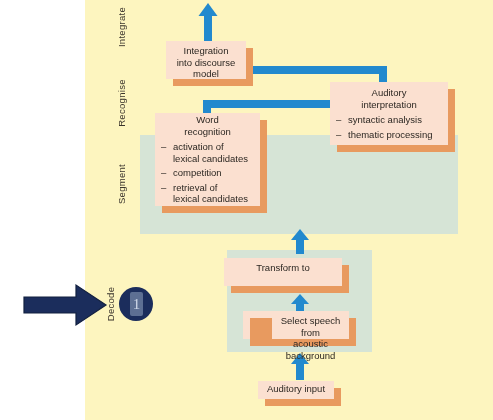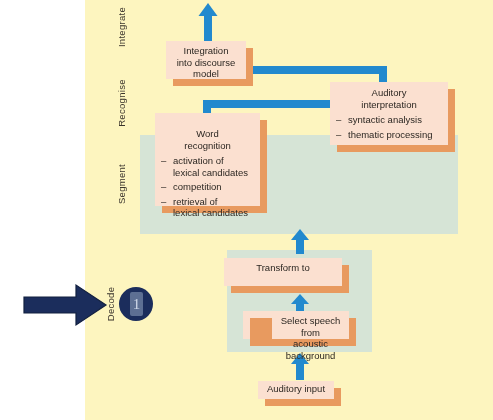--- a/index.html
+++ b/index.html
@@ -236,21 +236,21 @@
         <li>
           <span class="dash">–</span>
           <span>thematic processing</span>
         </li>
       </ul>
     </div>
   </div>
 
   <div class="pbox" style="left:155px; top:113px; width:105px; height:93px;">
     <div class="shadow"></div>
-    <div class="inner" style="justify-content:flex-start; padding-top:15px;">
+    <div class="inner" style="justify-content:flex-start; padding-top:1px;">
       <div class="title">
         <span>Word</span><br>
         <span>recognition</span>
       </div>
       <ul>
         <li>
           <span class="dash">–</span>
           <span>activation of</span><br>
           <span>lexical candidates</span>
         </li>

